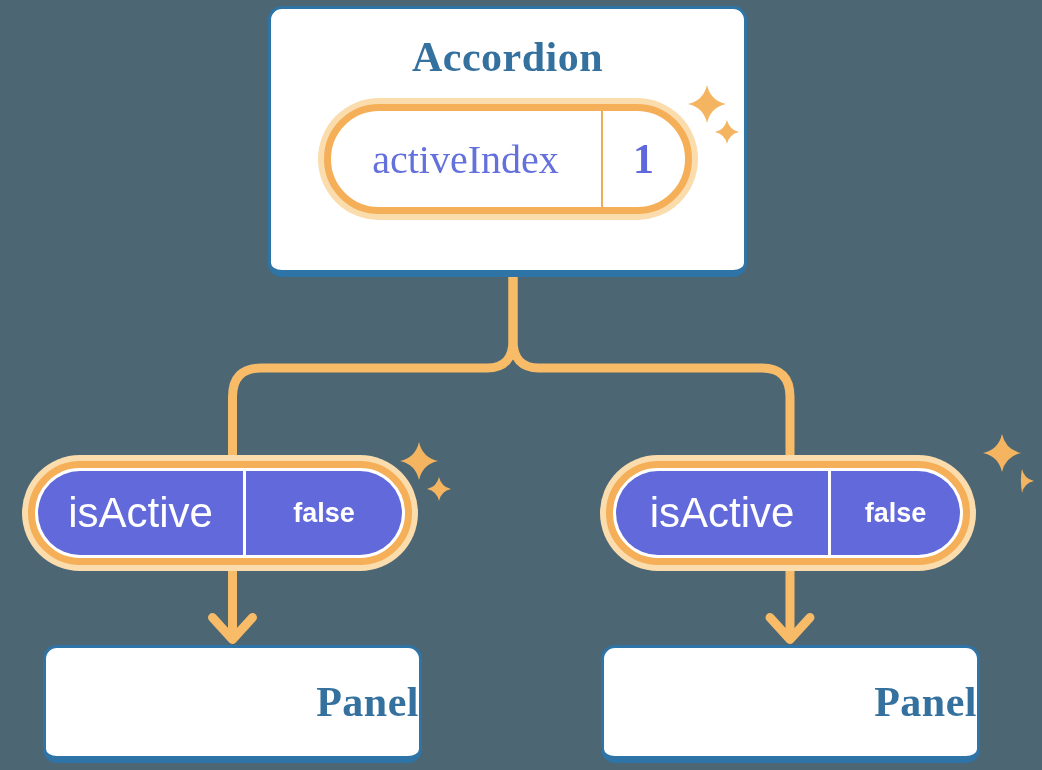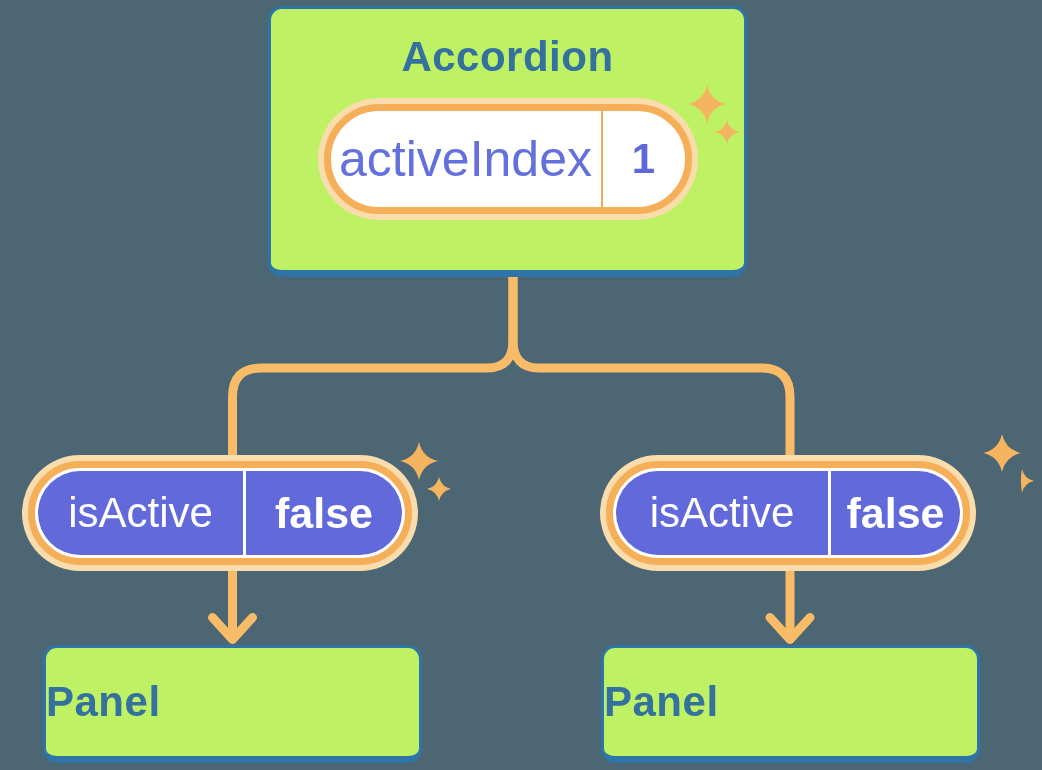--- a/index.html
+++ b/index.html
@@ -11,26 +11,27 @@
   #stage {
     position: relative;
     width: 1042px;
     height: 770px;
     background: #4C6673;
     overflow: hidden;
   }
   
   .comp-box {
     position: absolute;
-    background: #bef264;
+    background: #ffffff;
     border: 3px solid #2F74A6;
     border-bottom-width: 7px;
     border-radius: 14px;
     box-sizing: border-box;
     z-index: 2;
+    font-family: Liberation Serif, serif;
   }
   .comp-title {
     color: #35719E;
     font-size: 42px;
     font-weight: 700;
     text-align: center;
     letter-spacing: 0.5px;
   }
   #accordion-box {
     left: 268px; top: 6px;
@@ -38,21 +39,21 @@
     display: flex;
     flex-direction: column;
     align-items: center;
     padding-top: 24px;
   }
   #panel-left  { left: 43px;  top: 645px; width: 379px; height: 118px; }
   #panel-right { left: 601px; top: 645px; width: 379px; height: 118px; }
   .panel-box {
     display: flex;
     align-items: center;
-    justify-content: flex-start;
+    justify-content: flex-end;
   }
   
   .pill {
     position: absolute;
     border-radius: 999px;
     background: #FBDCAC;           
     padding: 6px;
     box-sizing: border-box;
     z-index: 2;
   }
@@ -70,21 +71,21 @@
     position: relative;
     width: 380px; height: 122px;
     margin-top: 17px;
   }
   .state-name {
     flex: 1;
     display: flex;
     align-items: center;
     justify-content: center;
     color: #6470DC;
-    font-size: 50px;
+    font-size: 40px;
     font-weight: 400;
   }
   .state-divider {
     width: 2px;
     background: #F0AC55;
   }
   .state-value {
     width: 82px;
     display: flex;
     align-items: center;
@@ -108,21 +109,21 @@
     font-size: 42px;
     font-weight: 400;
   }
   .prop-value {
     background: #6269DA;
     border-radius: 0 999px 999px 0;
     display: flex;
     align-items: center;
     justify-content: center;
     color: #ffffff;
-    font-size: 43px;
+    font-size: 27px;
     font-weight: 700;
   }
   #prop-pill-left  .prop-value { width: 156px; }
   #prop-pill-right .prop-value { width: 129px; }
   
   #connector-svg {
     position: absolute;
     left: 0; top: 0;
     z-index: 1;
   }

